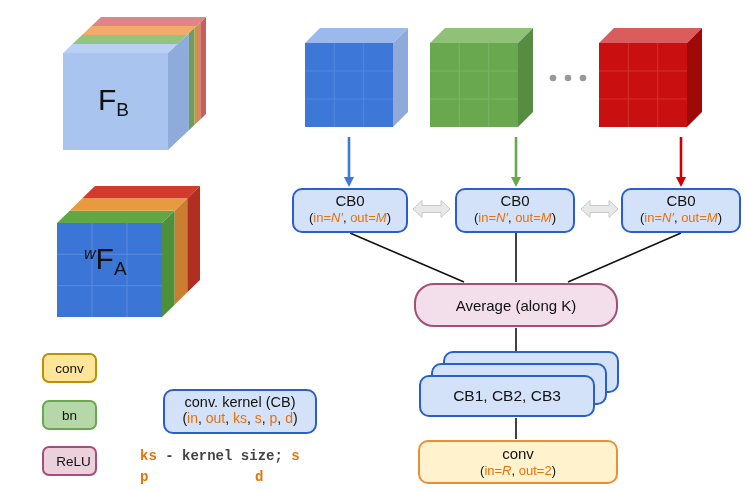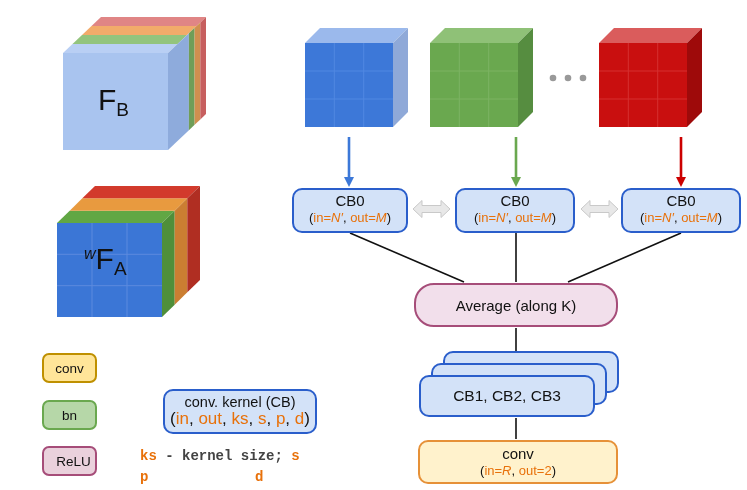--- a/index.html
+++ b/index.html
@@ -14,21 +14,21 @@
   .avg{border-radius:20px;border-width:2.5px;display:flex;align-items:center;justify-content:center;
        font-size:15px;}
   .stacked{width:176px;height:42px;}
   .stacked .lbl{font-size:15.5px;line-height:38px;}
   .convbox{width:200px;height:44px;padding-top:2px;}
   .convbox .t1{font-size:15px;line-height:19px;}
   .legend{width:55px;height:30px;border-width:2px;border-radius:7px;display:flex;
           align-items:center;justify-content:center;font-size:13.5px;}
   .cbdef{width:154px;height:45px;padding-top:2px;}
   .cbdef .t1{font-size:14.5px;line-height:18px;}
-  .cbdef .t2{font-size:17px;line-height:15px;}
+  .cbdef .t2{font-size:14px;line-height:15px;}
   .cubelabel{position:absolute;color:#111;}
   .cubelabel .main{font-size:30px;}
   .cubelabel sub{font-size:19px;vertical-align:-6px;}
   .cubelabel sup{font-size:16px;font-style:italic;vertical-align:10px;}
   .caption{position:absolute;font-family:"Liberation Mono","DejaVu Sans Mono",monospace;
            font-weight:bold;font-size:14px;line-height:15px;white-space:pre;}
 </style>
 </head>
 <body>
 

